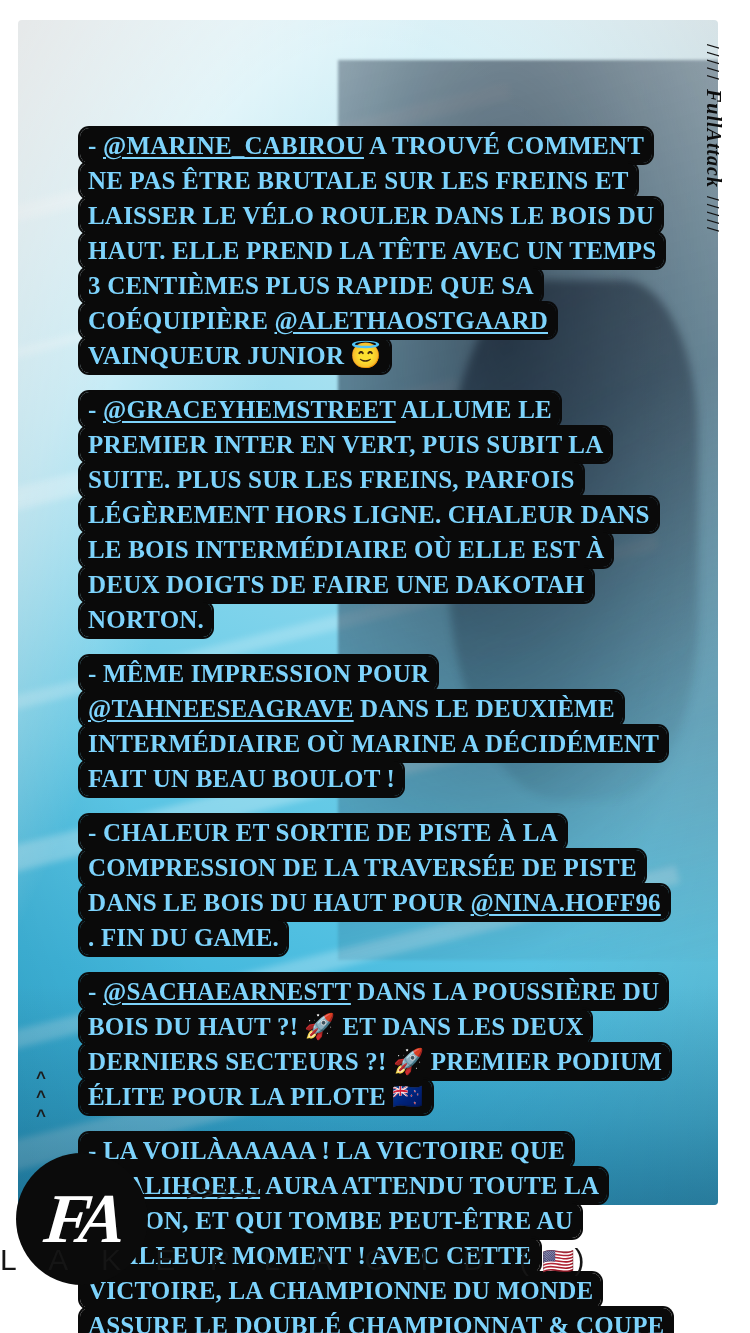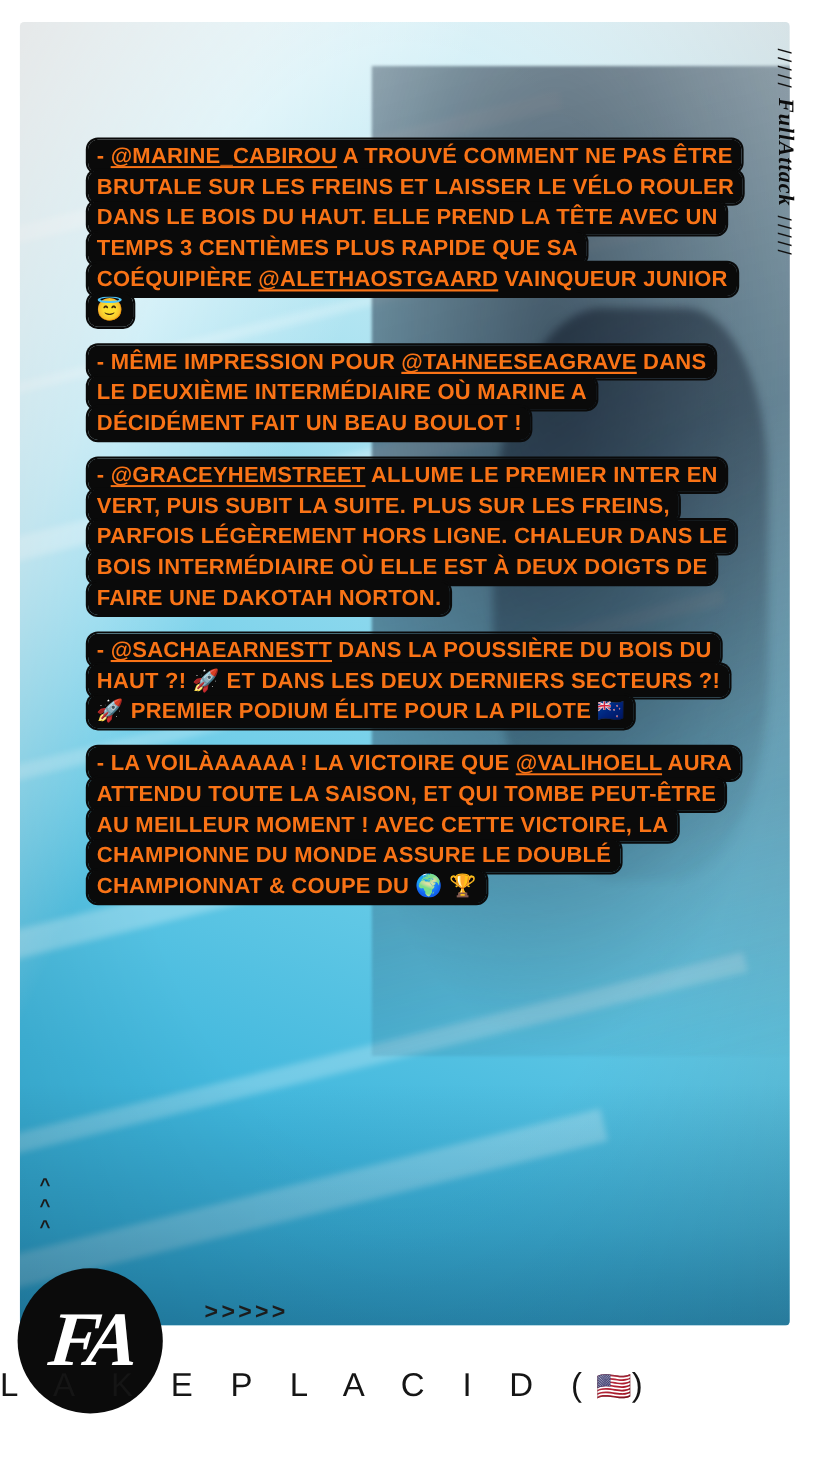--- a/index.html
+++ b/index.html
@@ -119,25 +119,25 @@
     position: absolute;
     left: 80px;
     top: 128px;
     width: 590px;
   }
   .block {
     margin-bottom: 19px;
   }
   .block p {
     margin: 0;
-    font-family: Liberation Sans, sans-serif;
-    font-weight: bold;
-    font-size: 20px;
+    font-family: Liberation Serif, serif;
+    font-weight: bold;
+    font-size: 25px;
     line-height: 1.40;
-    color: #f97316;
+    color: #7dd3fc;
     text-transform: uppercase;
     letter-spacing: 0.2px;
   }
   .block p span.line {
     display: inline;
     background: #0a0a0a;
     box-decoration-break: clone;
     -webkit-box-decoration-break: clone;
     padding: 4px 8px;
     border-radius: 9px;
@@ -226,28 +226,31 @@
     <div class="ticks2">/////</div>
   </div>
 
   <div class="captions">
 
     <div class="block">
       <p><span class="line">- <span class="mention">@MARINE_CABIROU</span> A TROUVÉ COMMENT NE PAS ÊTRE BRUTALE SUR LES FREINS ET LAISSER LE VÉLO ROULER DANS LE BOIS DU HAUT. ELLE PREND LA TÊTE AVEC UN TEMPS 3 CENTIÈMES PLUS RAPIDE QUE SA COÉQUIPIÈRE <span class="mention">@ALETHAOSTGAARD</span> VAINQUEUR JUNIOR 😇</span></p>
     </div>
 
     <div class="block">
+      <p><span class="line">- <span class="mention">@GRACEYHEMSTREET</span> ALLUME LE PREMIER INTER EN VERT, PUIS SUBIT LA SUITE. PLUS SUR LES FREINS, PARFOIS LÉGÈREMENT HORS LIGNE. CHALEUR DANS LE BOIS INTERMÉDIAIRE OÙ ELLE EST À DEUX DOIGTS DE FAIRE UNE DAKOTAH NORTON.</span></p>
+    </div>
+
+    <div class="block">
       <p><span class="line">- MÊME IMPRESSION POUR <span class="mention">@TAHNEESEAGRAVE</span> DANS LE DEUXIÈME INTERMÉDIAIRE OÙ MARINE A DÉCIDÉMENT FAIT UN BEAU BOULOT !</span></p>
     </div>
 
-    <div class="block">
-      <p><span class="line">- <span class="mention">@GRACEYHEMSTREET</span> ALLUME LE PREMIER INTER EN VERT, PUIS SUBIT LA SUITE. PLUS SUR LES FREINS, PARFOIS LÉGÈREMENT HORS LIGNE. CHALEUR DANS LE BOIS INTERMÉDIAIRE OÙ ELLE EST À DEUX DOIGTS DE FAIRE UNE DAKOTAH NORTON.</span></p>
-    </div>
-
-
+
+    <div class="block">
+      <p><span class="line">- CHALEUR ET SORTIE DE PISTE À LA COMPRESSION DE LA TRAVERSÉE DE PISTE DANS LE BOIS DU HAUT POUR <span class="mention">@NINA.HOFF96</span> . FIN DU GAME.</span></p>
+    </div>
 
 
     <div class="block">
       <p><span class="line">- <span class="mention">@SACHAEARNESTT</span> DANS LA POUSSIÈRE DU BOIS DU HAUT ?! 🚀 ET DANS LES DEUX DERNIERS SECTEURS ?! 🚀 PREMIER PODIUM ÉLITE POUR LA PILOTE 🇳🇿</span></p>
     </div>
 
     <div class="block">
       <p><span class="line">- LA VOILÀAAAAA ! LA VICTOIRE QUE <span class="mention">@VALIHOELL</span> AURA ATTENDU TOUTE LA SAISON, ET QUI TOMBE PEUT-ÊTRE AU MEILLEUR MOMENT ! AVEC CETTE VICTOIRE, LA CHAMPIONNE DU MONDE ASSURE LE DOUBLÉ CHAMPIONNAT &amp; COUPE DU 🌍 🏆</span></p>
     </div>
 

